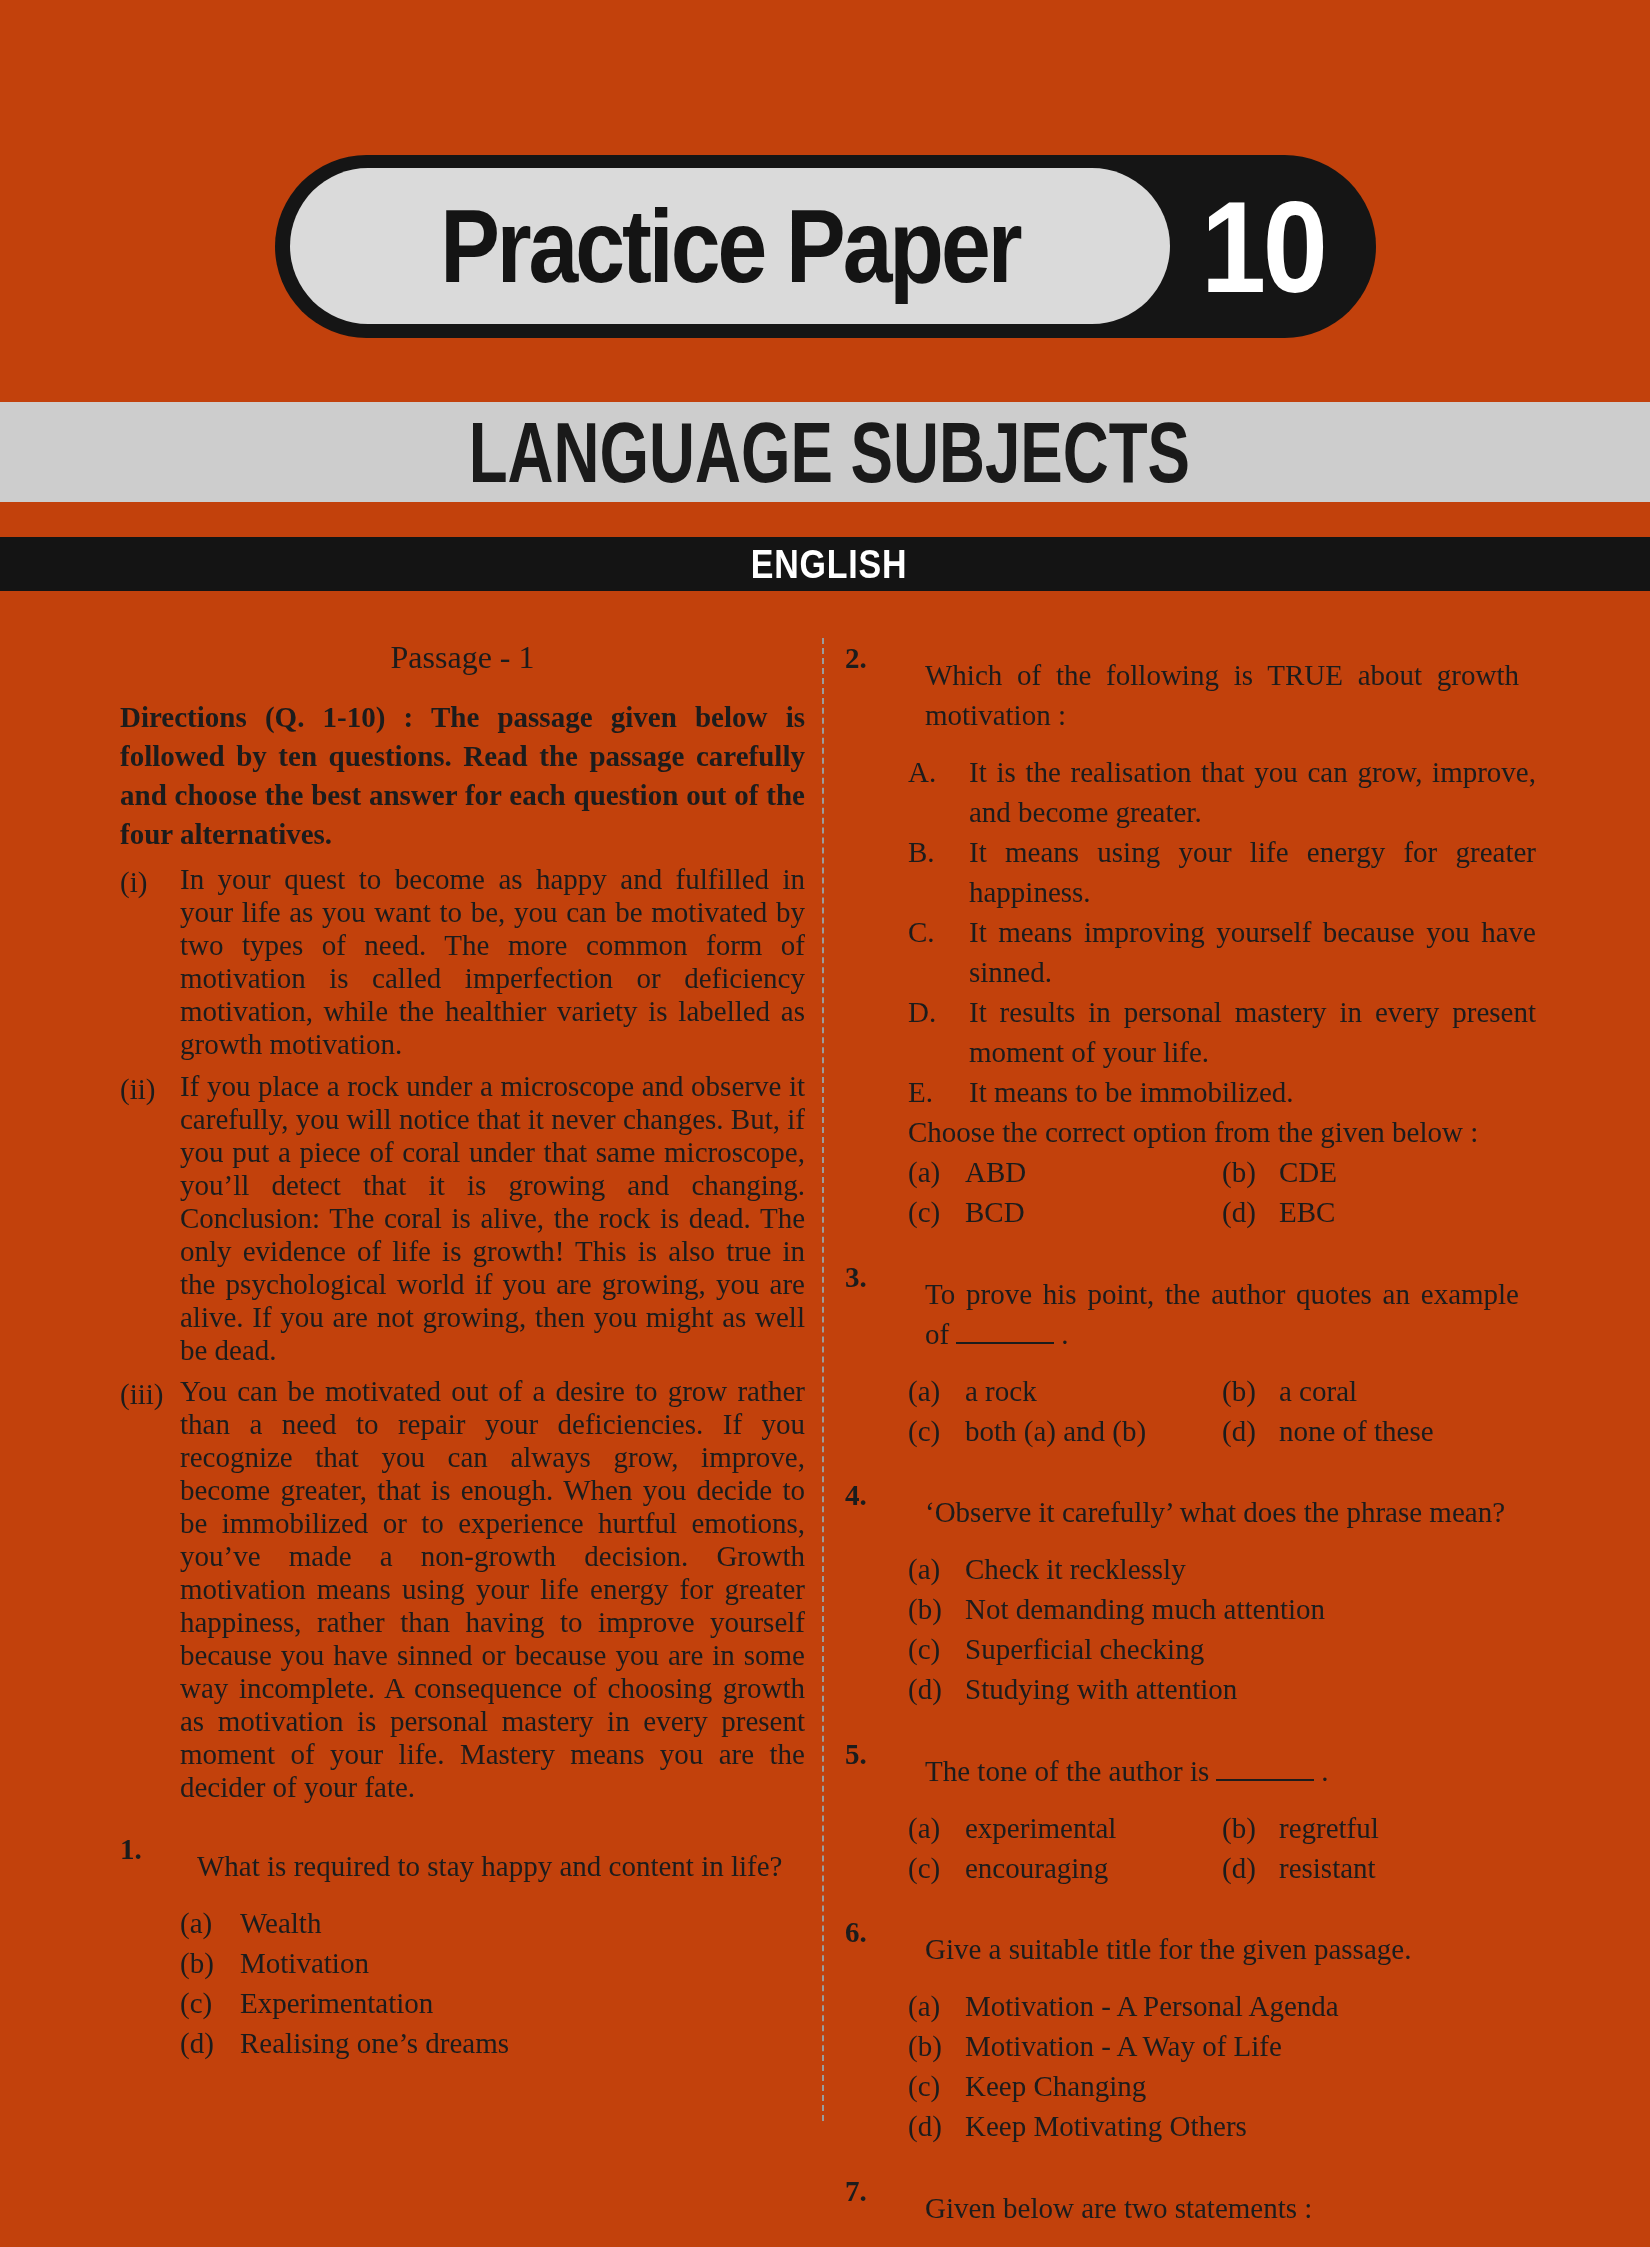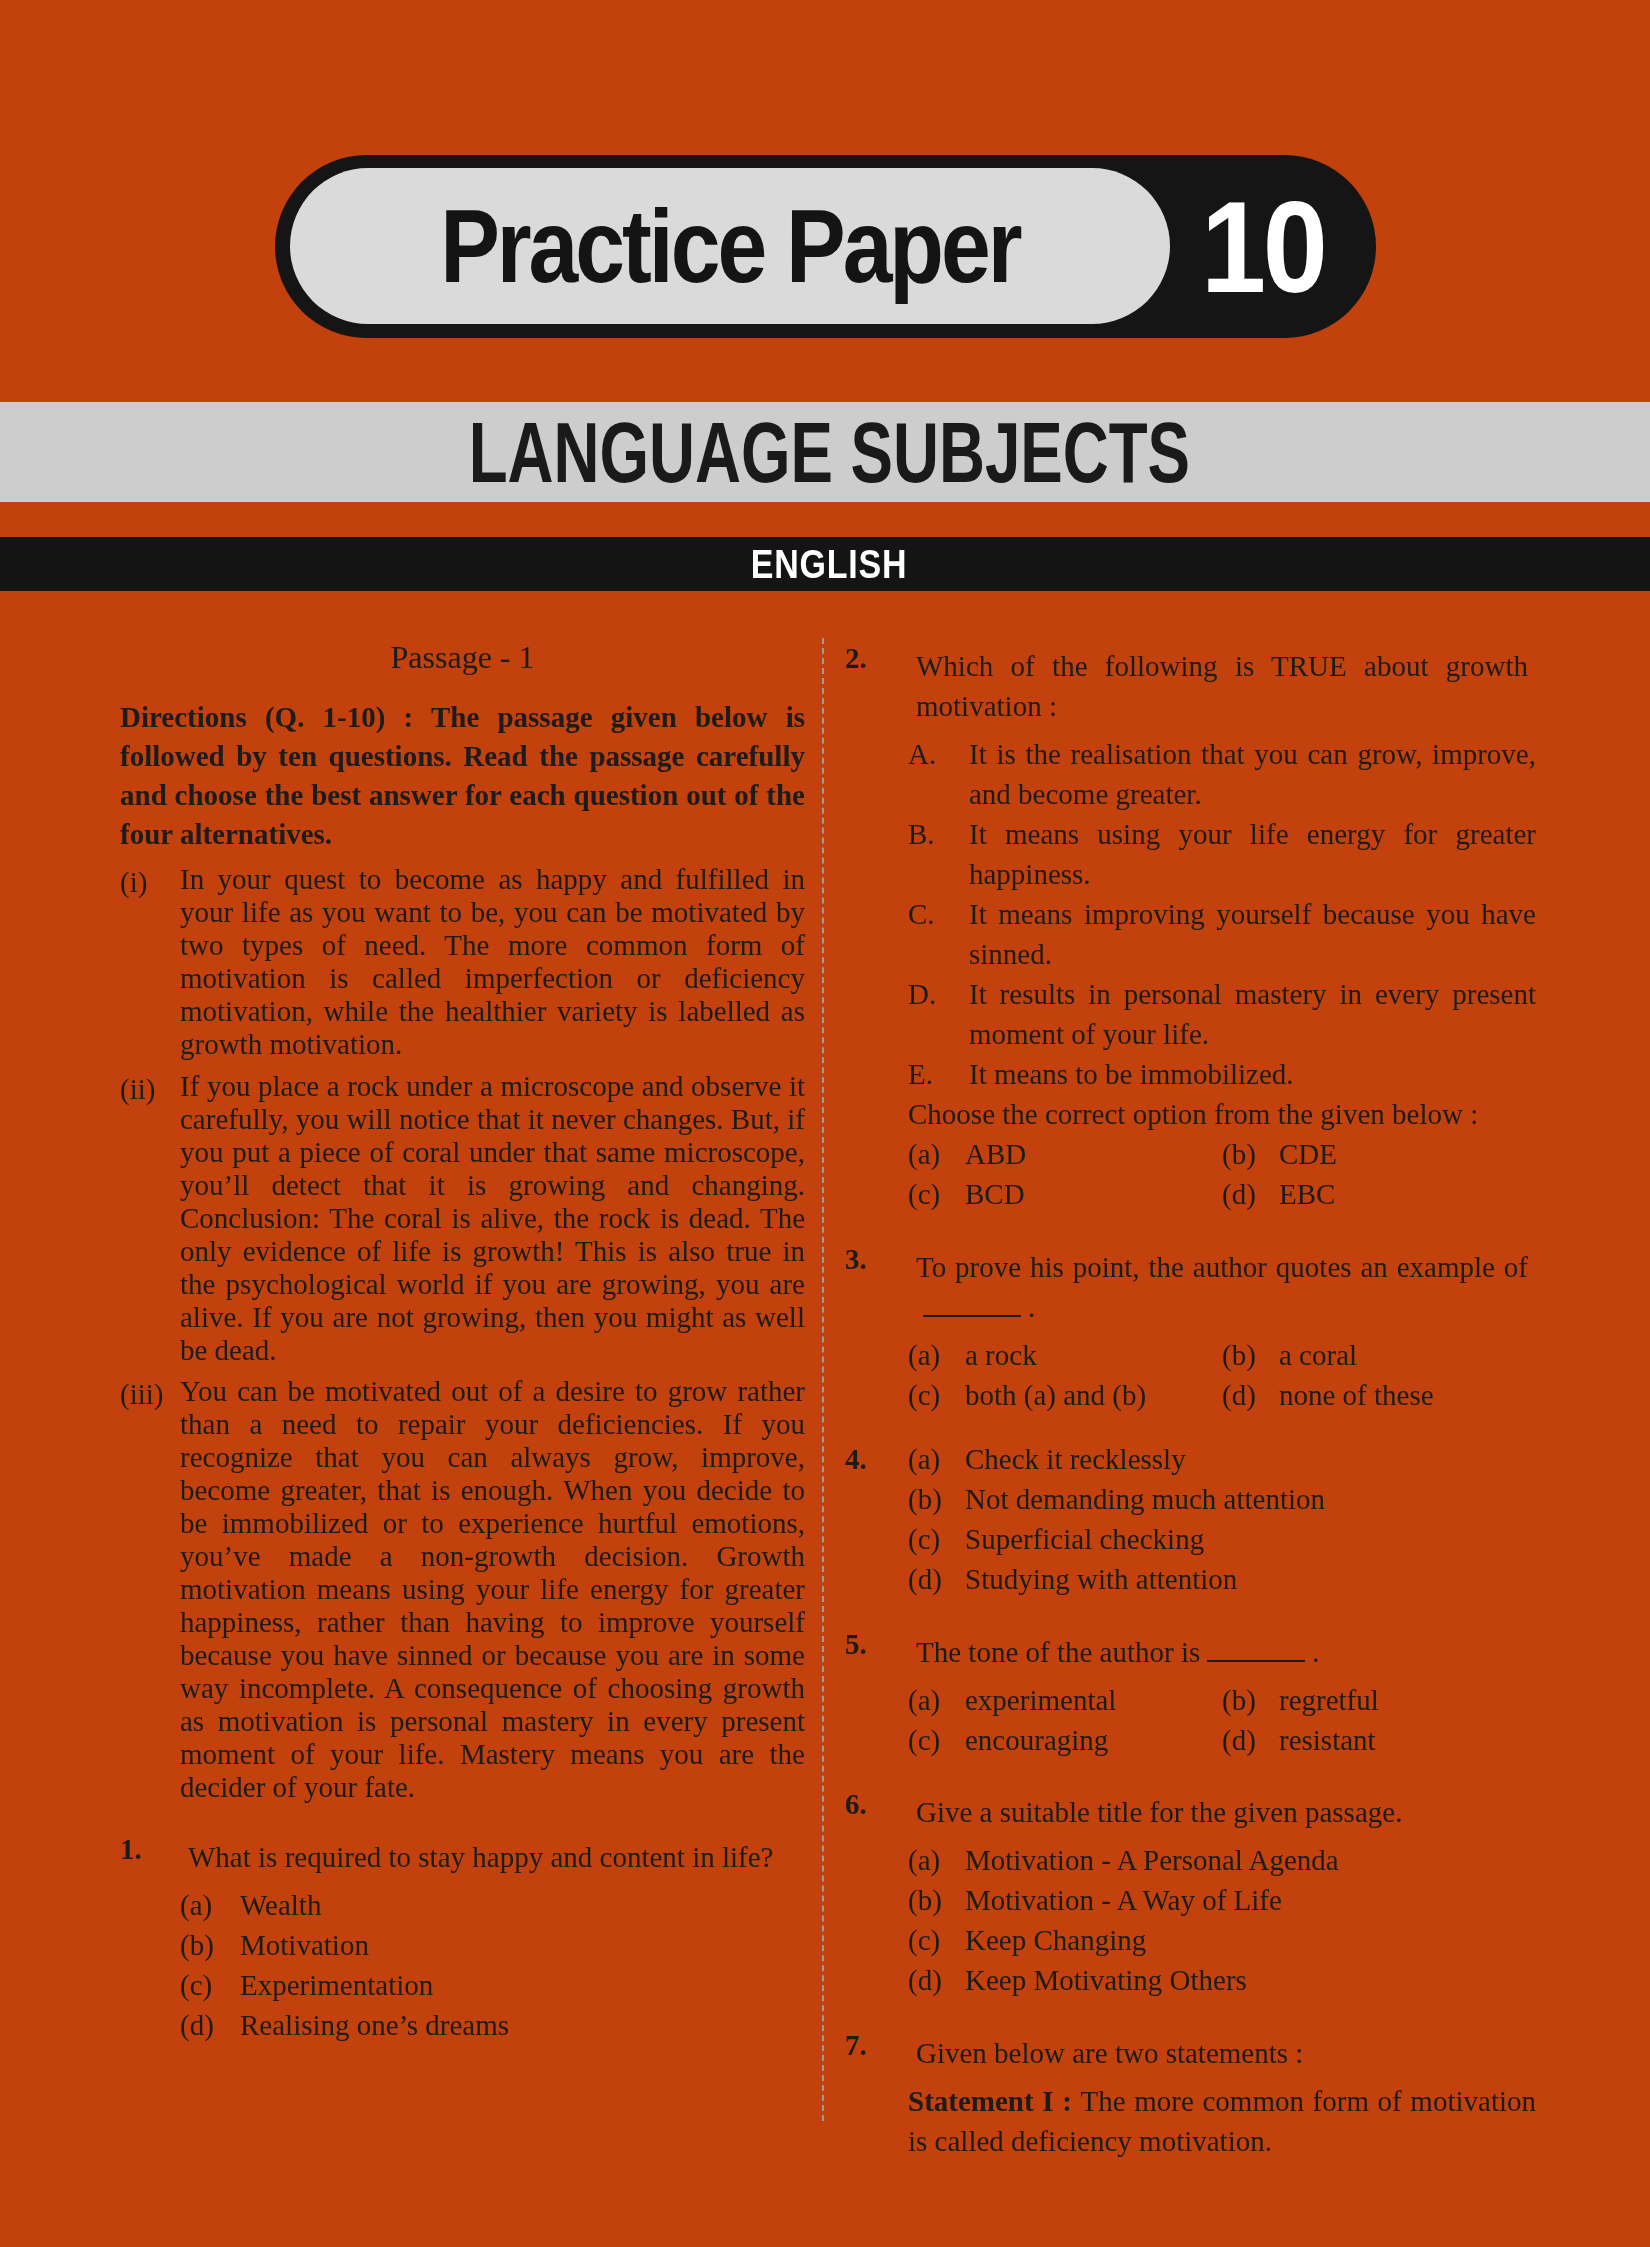--- a/index.html
+++ b/index.html
@@ -36,21 +36,21 @@
 
   .prow{display:flex;margin-top:8.8px;}
   .plabel{width:60px;flex:0 0 60px;font-size:29px;line-height:39px;}
   .pbody{flex:1;font-size:29px;line-height:33px;text-align:justify;}
 
   .question{display:flex;margin-top:24.6px;}
   .question.first{margin-top:0;}
   .qnum{width:63px;flex:0 0 63px;font-size:29px;font-weight:700;line-height:40px;}
   .col-left .qnum{width:60px;flex:0 0 60px;}
   .qbody{flex:1;font-size:29px;line-height:40px;}
-  .qtext{text-align:justify;margin:8px;}
+  .qtext{text-align:justify;margin:17px;}
 
   .orow{display:flex;line-height:40px;}
   .olabel{width:60px;flex:0 0 60px;}
   .col-right .olabel{width:57px;flex:0 0 57px;}
 
   .subrow{display:flex;line-height:40px;}
   .sublabel{width:61px;flex:0 0 61px;}
   .subtext{flex:1;text-align:justify;}
 
   .note{margin:0;line-height:40px;}
@@ -198,20 +198,21 @@
             <span class="olabel">(d)</span>
             <span>none of these</span>
           </div>
         </div>
       </div>
     </div>
 
     <div class="question">
       <div class="qnum">4.</div>
       <div class="qbody">
+        <p class="qtext">‘Observe it carefully’ what does the phrase mean?</p>
         <div class="orow">
           <span class="olabel">(a)</span>
           <span>Check it recklessly</span>
         </div>
         <div class="orow">
           <span class="olabel">(b)</span>
           <span>Not demanding much attention</span>
         </div>
         <div class="orow">
           <span class="olabel">(c)</span>

